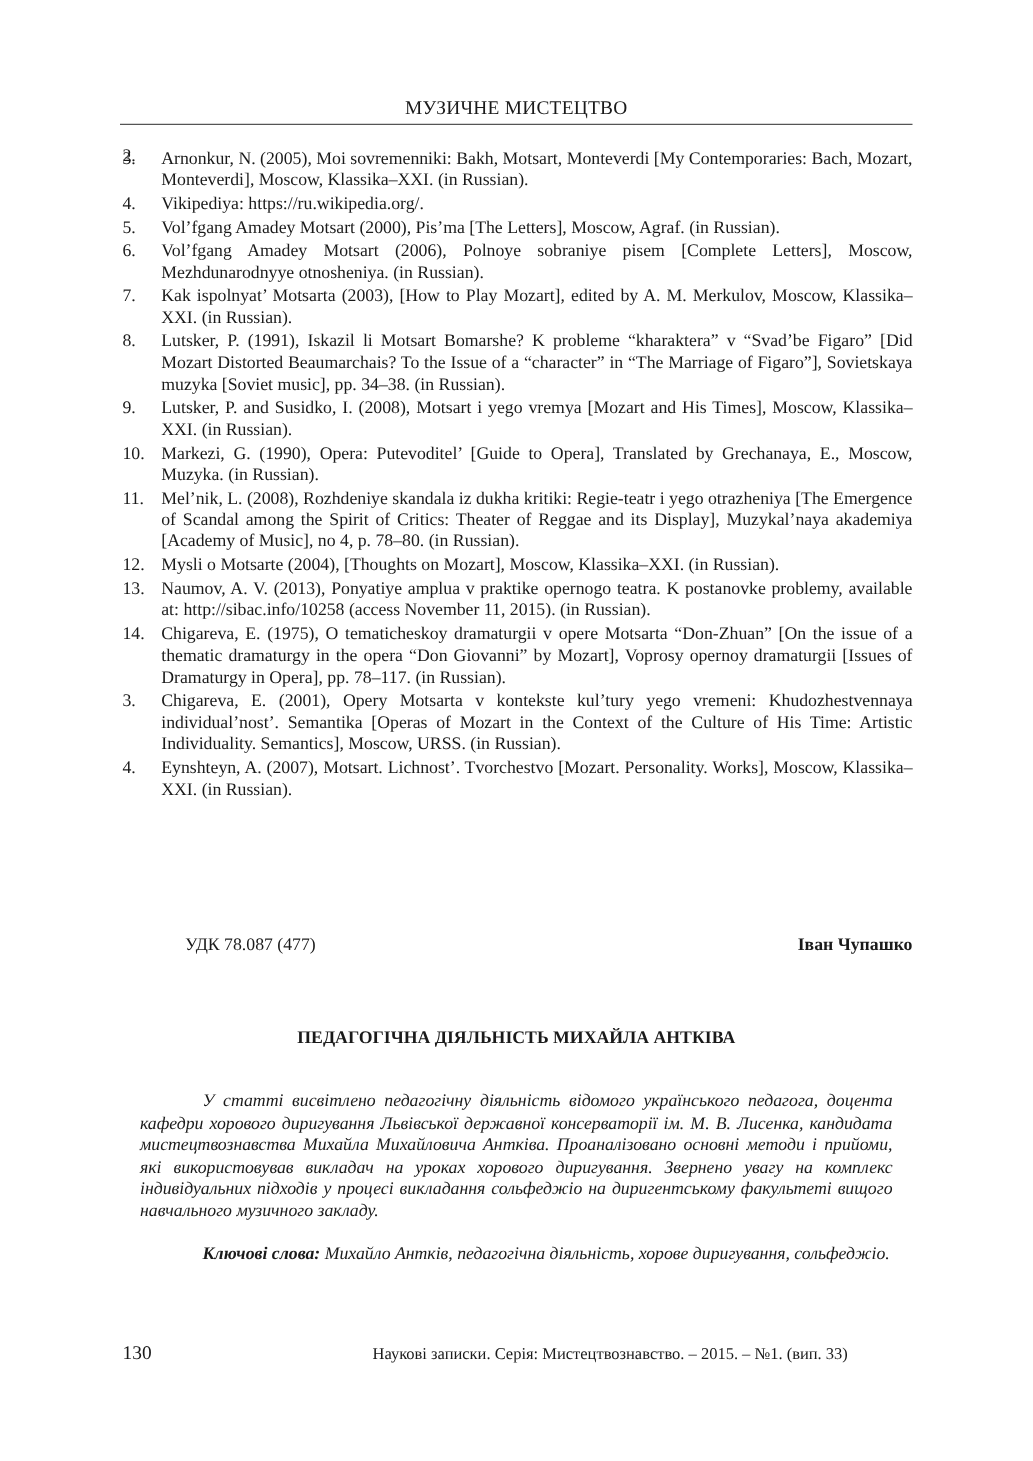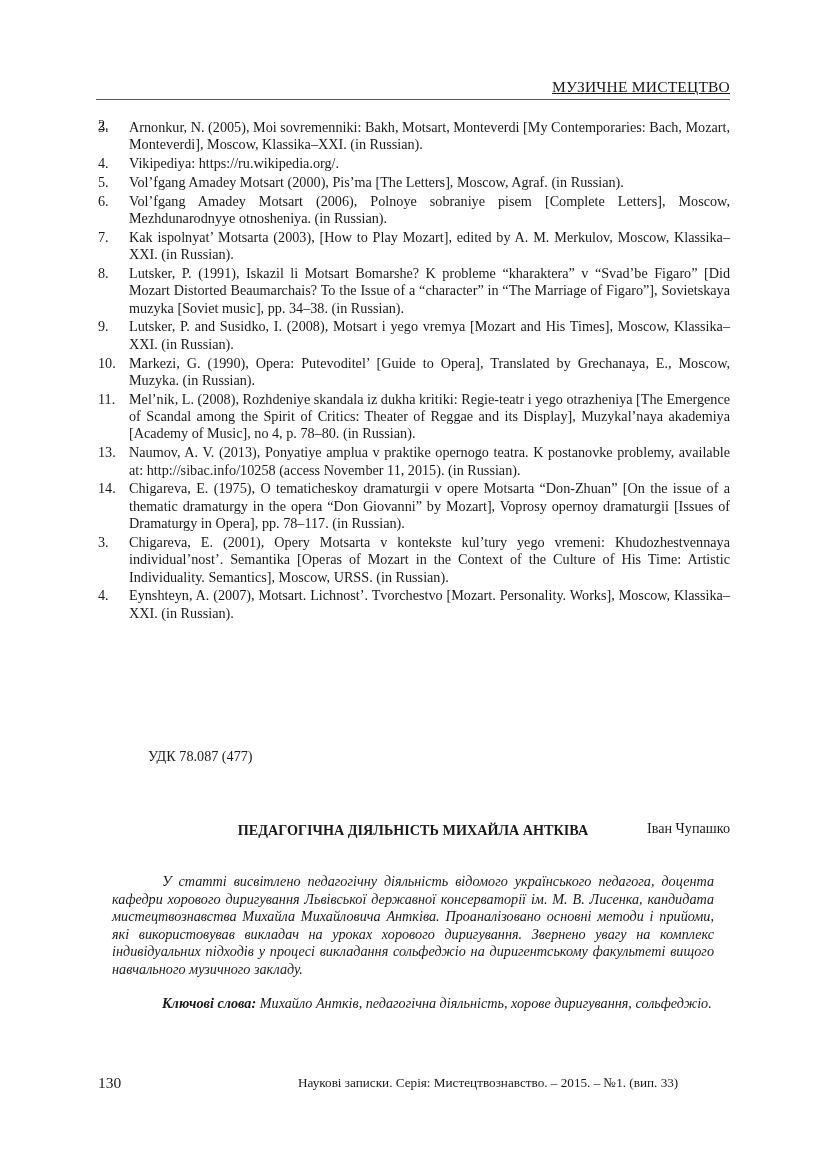--- a/index.html
+++ b/index.html
@@ -2,41 +2,41 @@
 <html><head>
   <meta charset="utf-8">
   <style>
     html, body { margin: 0; padding: 0; background: #ffffff; }
     body {
       width: 826px; height: 1169px; position: relative; overflow: hidden;
       font-family: "Liberation Serif", serif; color: #1a1a1a;
     }
     .header-title {
       position: absolute; left: 96px; width: 634px; top: 78px;
-      text-align: right; font-size: 15.5px; letter-spacing: 0.2px; text-decoration: underline;
+      text-align: center; font-size: 15.5px; letter-spacing: 0.2px;
     }
     .header-rule {
       position: absolute; left: 96px; width: 634px; top: 99px;
       height: 0; border-top: 1px solid #555;
     }
     .refs {
       position: absolute; left: 98px; width: 632px; top: 117px;
       margin: 0; padding: 0; list-style: none;
       font-size: 14.2px; line-height: 17.3px;
     }
     .ref {
       position: relative; padding-left: 31px; text-align: justify;
       margin: 0 0 1.6px 0;
     }
     .ref-num { position: absolute; left: 0; top: 0; }
     .udc {
       position: absolute; left: 148px; top: 748px; font-size: 14.2px;
     }
     .author {
-      position: absolute; right: 96px; top: 820px; font-size: 14.2px; font-weight: normal; text-align: center;
+      position: absolute; right: 96px; top: 748px; font-size: 14.2px; font-weight: bold; text-align: center;
     }
     .article-title {
       position: absolute; left: 96px; width: 634px; top: 822px;
       text-align: center; font-size: 14.2px; font-weight: bold;
     }
     .abstract {
       position: absolute; left: 96px; width: 634px; top: 857px;
       font-size: 14.2px; line-height: 17.6px; font-style: italic;
       text-align: justify; margin: 0;
     }
@@ -59,20 +59,21 @@
   <li class="ref"><span class="ref-num">2.</span></li>
   <li class="ref"><span class="ref-num">3.</span><span>Arnonkur, N. (2005), Moi sovremenniki: Bakh, Motsart, Monteverdi [My Contemporaries: Bach, Mozart, Monteverdi], Moscow, Klassika–XXI. (in Russian).</span></li>
   <li class="ref"><span class="ref-num">4.</span><span>Vikipediya: https://ru.wikipedia.org/.</span></li>
   <li class="ref"><span class="ref-num">5.</span><span>Vol’fgang Amadey Motsart (2000), Pis’ma [The Letters], Moscow, Agraf. (in Russian).</span></li>
   <li class="ref"><span class="ref-num">6.</span><span>Vol’fgang Amadey Motsart (2006), Polnoye sobraniye pisem [Complete Letters], Moscow, Mezhdunarodnyye otnosheniya. (in Russian).</span></li>
   <li class="ref"><span class="ref-num">7.</span><span>Kak ispolnyat’ Motsarta (2003), [How to Play Mozart], edited by A. M. Merkulov, Moscow, Klassika–XXI. (in Russian).</span></li>
   <li class="ref"><span class="ref-num">8.</span><span>Lutsker, P. (1991), Iskazil li Motsart Bomarshe? K probleme “kharaktera” v “Svad’be Figaro” [Did Mozart Distorted Beaumarchais? To the Issue of a “character” in “The Marriage of Figaro”], Sovietskaya muzyka [Soviet music], pp. 34–38. (in Russian).</span></li>
   <li class="ref"><span class="ref-num">9.</span><span>Lutsker, P. and Susidko, I. (2008), Motsart i yego vremya [Mozart and His Times], Moscow, Klassika–XXI. (in Russian).</span></li>
   <li class="ref"><span class="ref-num">10.</span><span>Markezi, G. (1990), Opera: Putevoditel’ [Guide to Opera], Translated by Grechanaya, E., Moscow, Muzyka. (in Russian).</span></li>
   <li class="ref"><span class="ref-num">11.</span><span>Mel’nik, L. (2008), Rozhdeniye skandala iz dukha kritiki: Regie-teatr i yego otrazheniya [The Emergence of Scandal among the Spirit of Critics: Theater of Reggae and its Display], Muzykal’naya akademiya [Academy of Music], no 4, p. 78–80. (in Russian).</span></li>
+  <li class="ref"><span class="ref-num">12.</span><span>Mysli o Motsarte (2004), [Thoughts on Mozart], Moscow, Klassika–XXI. (in Russian).</span></li>
   <li class="ref"><span class="ref-num">13.</span><span>Naumov, A. V. (2013), Ponyatiye amplua v praktike opernogo teatra. K postanovke problemy, available at: http://sibac.info/10258 (access November 11, 2015). (in Russian).</span></li>
   <li class="ref"><span class="ref-num">14.</span><span>Chigareva, E. (1975), O tematicheskoy dramaturgii v opere Motsarta “Don-Zhuan” [On the issue of a thematic dramaturgy in the opera “Don Giovanni” by Mozart], Voprosy opernoy dramaturgii [Issues of Dramaturgy in Opera], pp. 78–117. (in Russian).</span></li>
   <li class="ref"><span class="ref-num">3.</span><span>Chigareva, E. (2001), Opery Motsarta v kontekste kul’tury yego vremeni: Khudozhestvennaya individual’nost’. Semantika [Operas of Mozart in the Context of the Culture of His Time: Artistic Individuality. Semantics], Moscow, URSS. (in Russian).</span></li>
   <li class="ref"><span class="ref-num">4.</span><span>Eynshteyn, A. (2007), Motsart. Lichnost’. Tvorchestvo [Mozart. Personality. Works], Moscow, Klassika–XXI. (in Russian).</span></li>
 </ol>
 
 <div class="udc">УДК 78.087 (477)</div>
 <div class="author">Іван Чупашко</div>
 <div class="article-title">ПЕДАГОГІЧНА ДІЯЛЬНІСТЬ МИХАЙЛА АНТКІВА</div>
 

